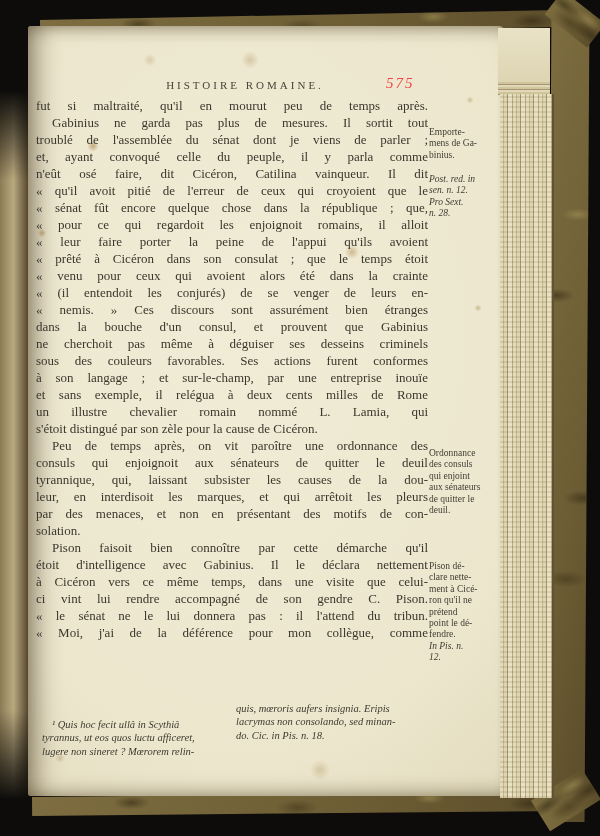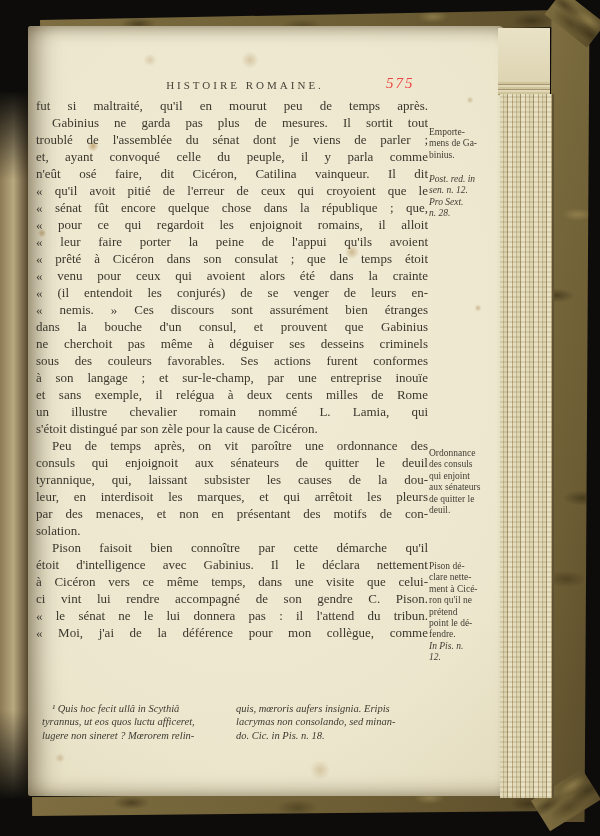--- a/index.html
+++ b/index.html
@@ -67,21 +67,21 @@
   .bl.in{padding-left:16px;}
   .bl.nj{text-align-last:left;}
 
   .mnote{position:absolute;left:429px;width:76px;font-size:9.5px;line-height:11.4px;
       white-space:pre;color:#403d33;}
   .mnote.it{font-style:italic;}
   #mnote-1{top:127px;} #mnote-2{top:174px;} #mnote-3{top:448px;} #mnote-4{top:561px;} #mnote-5{top:641px;}
 
   .fnote{position:absolute;top:702px;width:194px;font-size:10.5px;font-style:italic;
       line-height:13.4px;white-space:pre;color:#3d3a30;}
-  #fnote-1{left:42px;text-indent:10px;}
+  #fnote-1{left:42px;text-indent:10px;margin-top:16px;}
   #fnote-2{left:236px;}
 </style>
 </head>
 <body>
 
 <div id="stage">
 
   <div id="left-sliver"></div>
 
   <div id="cover-top" class="cover"></div>

